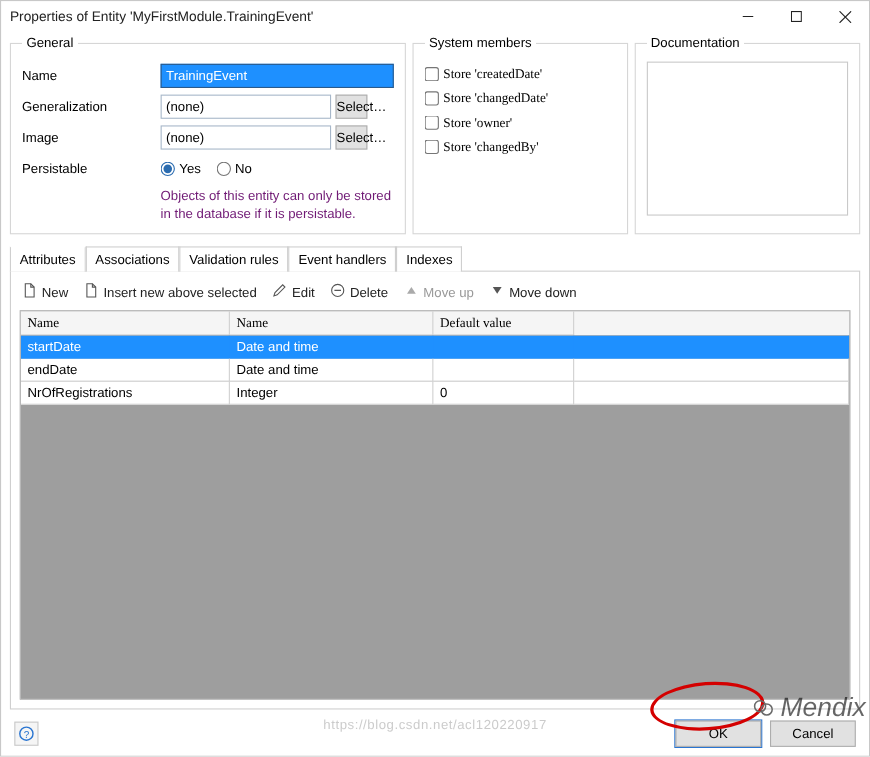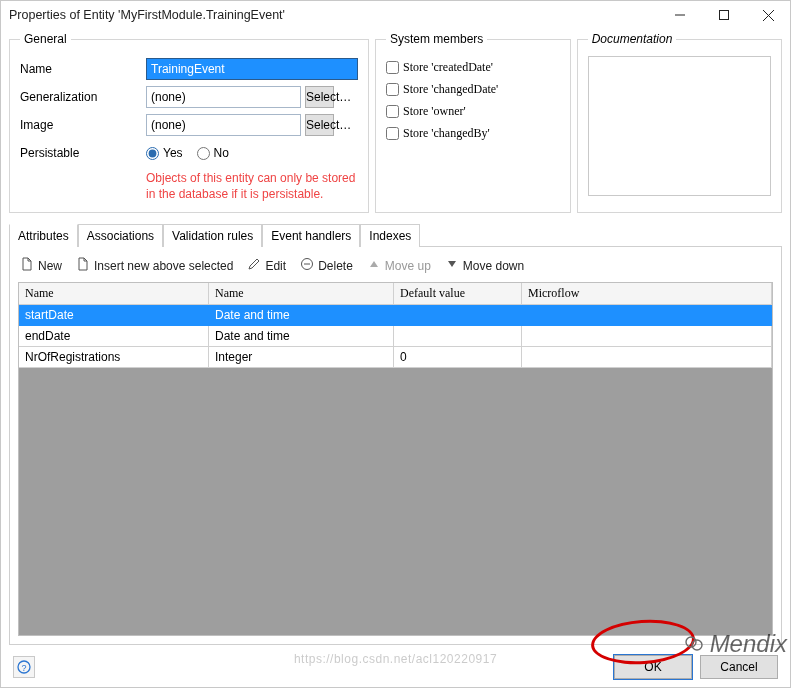--- a/index.html
+++ b/index.html
@@ -24,21 +24,21 @@
   .content { flex: 1; padding: 3px 8px 8px 8px; display: flex; flex-direction: column; }
 
   fieldset {
     border: 1px solid #d6d6d6; padding: 10px 10px 10px 10px; margin: 0;
   }
   fieldset > legend { padding: 0 4px; color: #000; font-size: 12px; }
 
   .top-row { display: flex; gap: 6px; }
   .fs-general { flex: 1; }
   .fs-system { width: 200px; }
-  .fs-doc { width: 210px; font-style: italic; }
+  .fs-doc { width: 210px; }
 
   .form-row { display: flex; align-items: center; min-height: 26px; margin-bottom: 2px; }
   .form-label { width: 126px; color: #000; }
   .form-control-wrap { flex: 1; display: flex; gap: 4px; align-items: center; }
 
   input.txt, input.txt-combo {
     height: 22px; border: 1px solid #a7b7c9; background: #fff; padding: 1px 4px; font: inherit;
   }
   input.txt { width: 212px; }
   input.txt-combo { width: 155px; }
@@ -46,21 +46,21 @@
 
   button.sel {
     height: 22px; width: 29px; font: inherit; border: 1px solid #adadad; background: #e1e1e1;
     cursor: pointer;
   }
 
   .radio-wrap { display: flex; align-items: center; gap: 14px; }
   .radio-wrap label { display: flex; align-items: center; gap: 4px; }
   .radio-wrap input[type="radio"] { width: 13px; height: 13px; accent-color: #2b6cb0; }
 
-  .help-text { margin-left: 126px; color: #ef4444; margin-top: 4px; line-height: 16px; max-width: 225px; }
+  .help-text { margin-left: 126px; color: #701a75; margin-top: 4px; line-height: 16px; max-width: 225px; }
 
   .sysrow { display: flex; align-items: center; min-height: 22px; gap: 4px; font-family: "SimSun", serif; }
   .sysrow input[type="checkbox"] { width: 13px; height: 13px; }
 
   .doc-textarea {
     width: 100%; height: 140px; border: 1px solid #c9c9c9; background: #fff; resize: none;
     font: inherit; padding: 2px;
   }
 
   .tabs { margin-top: 10px; display: flex; }
@@ -297,21 +297,20 @@
           </span>
           <span>Move down</span>
         </div>
       </div>
 
       <div class="grid-wrap">
         <div class="grid-head">
           <div class="gh">Name</div>
           <div class="gh">Name</div>
           <div class="gh">Default value</div>
-          <div class="gh">Microflow</div>
         </div>
         <div class="grid-body">
           <div class="grid-row selected">
             <div class="gc">startDate</div>
             <div class="gc">Date and time</div>
             <div class="gc"></div>
             <div class="gc"></div>
           </div>
           <div class="grid-row">
             <div class="gc">endDate</div>

